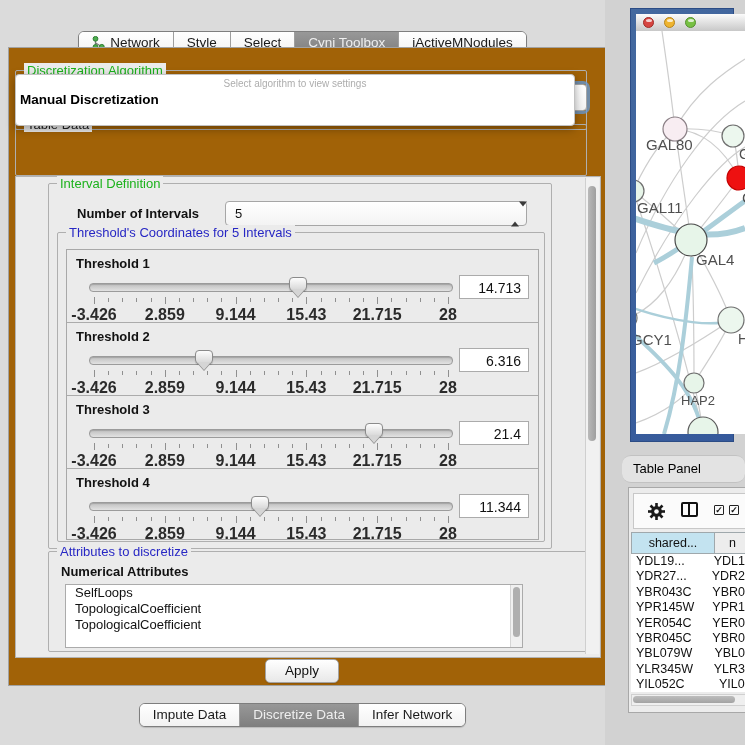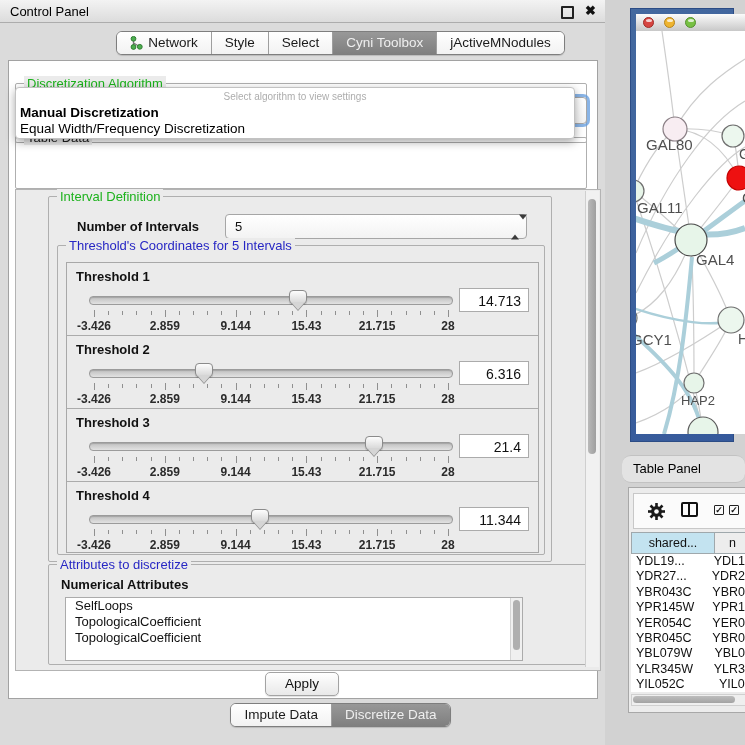--- a/index.html
+++ b/index.html
@@ -7,31 +7,31 @@
         background:#D6D6D6;font-family:"Liberation Sans",sans-serif;color:#111;
         -webkit-font-smoothing:antialiased;}
   
   .control-panel{position:absolute;left:0;top:0;width:605px;height:745px;background:#DBDBDB;}
   .cp-titlebar{position:absolute;left:0;top:0;width:605px;height:22px;
         background:linear-gradient(#F3F3F3,#DCDCDC);border-bottom:1px solid #ACACAC;}
   .cp-title{position:absolute;left:10px;top:4px;font-size:13px;color:#000;}
   .float-icon{position:absolute;right:31px;top:6px;width:9px;height:9px;border:2px solid #222;border-radius:1px;}
   .close-icon{position:absolute;right:9px;top:3px;font-size:13px;font-weight:bold;color:#111;}
   
-  .tabrow{position:absolute;left:0;width:605px;display:flex;justify-content:center;margin-left:38px;}
+  .tabrow{position:absolute;left:0;width:605px;display:flex;justify-content:center;}
   .tabrow.top{top:31px;} .tabrow.bottom{top:703px;}
   .tabgroup{display:flex;border:1px solid #7E7E7E;border-radius:6px;overflow:hidden;
         background:#FFF;box-shadow:0 1px 1px rgba(0,0,0,.15);}
   .tab{padding:3px 13px 4px 13px;font-size:13.5px;color:#1A1A1A;background:linear-gradient(#FFFFFF,#F2F2F2);
         border-left:1px solid #9E9E9E;display:flex;align-items:center;gap:5px;cursor:default;white-space:nowrap;}
   .tab:first-child{border-left:none;}
   .tab.sel{background:linear-gradient(#989898,#7F7F7F);color:#EFEFEF;}
   
-  .cp-content{position:absolute;left:8px;top:60px;width:588px;height:637px;
-        background:#ffffff;border:1px solid #A2A2A2;}
+  .cp-content{position:absolute;left:8px;top:47px;width:588px;height:637px;
+        background:#a16207;border:1px solid #A2A2A2;padding-left:8px;}
   .group{position:absolute;border:1px solid #AFAFAF;border-radius:2px;}
   .group-title{position:absolute;top:-8px;left:8px;padding:0 3px;background:#EBEBEB;
         font-size:13px;line-height:15px;z-index:2;white-space:nowrap;}
   .t-green{color:#1CB21C;} .t-blue{color:#2727C4;} .t-dark{color:#222;}
   
   .combo{position:absolute;background:linear-gradient(#FFFFFF,#F3F3F3);border:1px solid #A6A6A6;
         border-radius:4px;font-size:13px;box-shadow:inset 0 1px 0 #fff;}
   .combo .cval{position:absolute;left:9px;top:4px;white-space:nowrap;overflow:hidden;right:22px;}
   .stepper{position:absolute;right:7px;top:50%;transform:translateY(-50%);width:8px;}
   .stepper .up{width:0;height:0;border-left:4px solid transparent;border-right:4px solid transparent;
@@ -65,21 +65,21 @@
   .track{position:absolute;left:0;right:0;top:7px;height:7px;border-radius:4px;
         background:linear-gradient(#BFBFBF,#E2E2E2);border:1px solid #9B9B9B;box-shadow:inset 0 1px 1px rgba(0,0,0,.15);}
   .inset{position:absolute;left:5px;right:5px;top:0;height:40px;}
   .handle{position:absolute;width:16px;height:12px;top:1px;margin-left:-9px;border:1px solid #8B8B8B;
         border-radius:4px;background:linear-gradient(#FDFDFD,#D7D7D7);box-shadow:0 1px 1px rgba(0,0,0,.2);z-index:2;}
   .handle::after{content:"";position:absolute;left:1px;top:11px;width:0;height:0;
         border-left:7px solid transparent;border-right:7px solid transparent;border-top:8px solid #D5D5D5;
         filter:drop-shadow(0 1px 0 #8B8B8B);}
   .tick{position:absolute;top:21px;width:1px;background:#8F8F8F;}
   .tick.major{height:7px;} .tick.minor{height:4px;top:22px;}
-  .ticklabel{position:absolute;top:30px;transform:translateX(-50%);font-size:12px;font-weight:bold;color:#2b2b2b;white-space:nowrap;}
+  .ticklabel{position:absolute;top:30px;transform:translateX(-50%);font-size:16px;font-weight:bold;color:#2b2b2b;white-space:nowrap;}
   .valbox{position:absolute;right:9px;top:25px;width:70px;height:24px;background:#FFF;
         border:1px solid #ABABAB;font-size:14px;text-align:right;line-height:24px;padding-right:7px;box-sizing:border-box;}
   
   .attr-sub{position:absolute;left:12px;top:12px;font-size:13px;font-weight:bold;color:#111;}
   .listbox{position:absolute;left:16px;top:32px;width:456px;height:62px;background:#FFF;
         border:1px solid #ABABAB;overflow:hidden;}
   .listbox .li{font-size:13px;line-height:16px;padding-left:9px;white-space:nowrap;}
   .lb-scroll{position:absolute;right:0;top:0;width:11px;height:100%;background:#F0F0F0;border-left:1px solid #D5D5D5;}
   .lb-scroll .thumb{position:absolute;left:2px;top:2px;width:7px;height:50px;border-radius:4px;background:#AFAFAF;}
   .apply-btn{position:absolute;left:256px;top:611px;width:72px;height:22px;border:1px solid #A3A3A3;
@@ -114,25 +114,20 @@
   .tr .td2{padding-left:3px;white-space:nowrap;}
   .tb-hscroll{position:absolute;left:2px;top:206px;width:113px;height:10px;background:#EFEFEF;border:1px solid #D0D0D0;}
 </style>
 </head>
 <body>
 
 <div class="root">
 
   <div class="control-panel">
 
-    <div class="cp-titlebar">
-      <span class="cp-title">Control Panel</span>
-      <span class="float-icon"></span>
-      <span class="close-icon">✖</span>
-    </div>
 
     <div class="tabrow top">
       <div class="tabgroup" id="top-tabs">
           <div class="tab">
             <svg width="13" height="14" viewBox="0 0 13 14">
               <line x1="3.5" y1="3" x2="3.5" y2="11" stroke="#777" stroke-width="1.3"></line>
               <line x1="3.5" y1="7" x2="9.5" y2="10.5" stroke="#777" stroke-width="1.3"></line>
               <circle cx="3.5" cy="2.8" r="2.4" fill="#4DAE4F" stroke="#2E7D32"></circle>
               <circle cx="3.5" cy="11" r="2.4" fill="#4DAE4F" stroke="#2E7D32"></circle>
               <circle cx="9.8" cy="10.8" r="2.4" fill="#4DAE4F" stroke="#2E7D32"></circle>
@@ -157,21 +152,20 @@
     <div class="cp-content">
 
       <div class="group" style="left:6px;top:22px;width:570px;height:58px;">
         <span class="group-title t-green">Discretization Algorithm</span>
       </div>
       <div class="combo combo-behind"></div>
 
       <div class="popup">
         <div class="hint">Select algorithm to view settings</div>
         <div class="item b">Manual Discretization</div>
-        <div class="item n">Equal Width/Frequency Discretization</div>
       </div>
 
       <div class="group" style="left:6px;top:76px;width:570px;height:50px;">
         <span class="group-title t-dark">Table Data</span>
       </div>
 
       <div class="scrollwrap">
 
         <div class="group" style="left:32px;top:6px;width:502px;height:364px;">
           <span class="group-title t-green">Interval Definition</span>
@@ -378,20 +372,23 @@
     </div>
 
     <div class="tabrow bottom">
       <div class="tabgroup" id="bottom-tabs">
           <div class="tab">
             <span>Impute Data</span>
           </div>
           <div class="tab sel">
             <span>Discretize Data</span>
           </div>
+          <div class="tab">
+            <span>Infer Network</span>
+          </div>
         </div>
     </div>
   </div>
 
   <div class="right-area">
 
     <div class="net-window">
       <div class="net-titlebar">
         <span class="light" id="light-0" style="left: 7px; background: radial-gradient(circle at 50% 35%, rgba(255, 255, 255, 0), rgb(214, 69, 65) 60%) rgb(214, 69, 65); border: 1px solid rgb(158, 46, 42);">
             <i></i>

